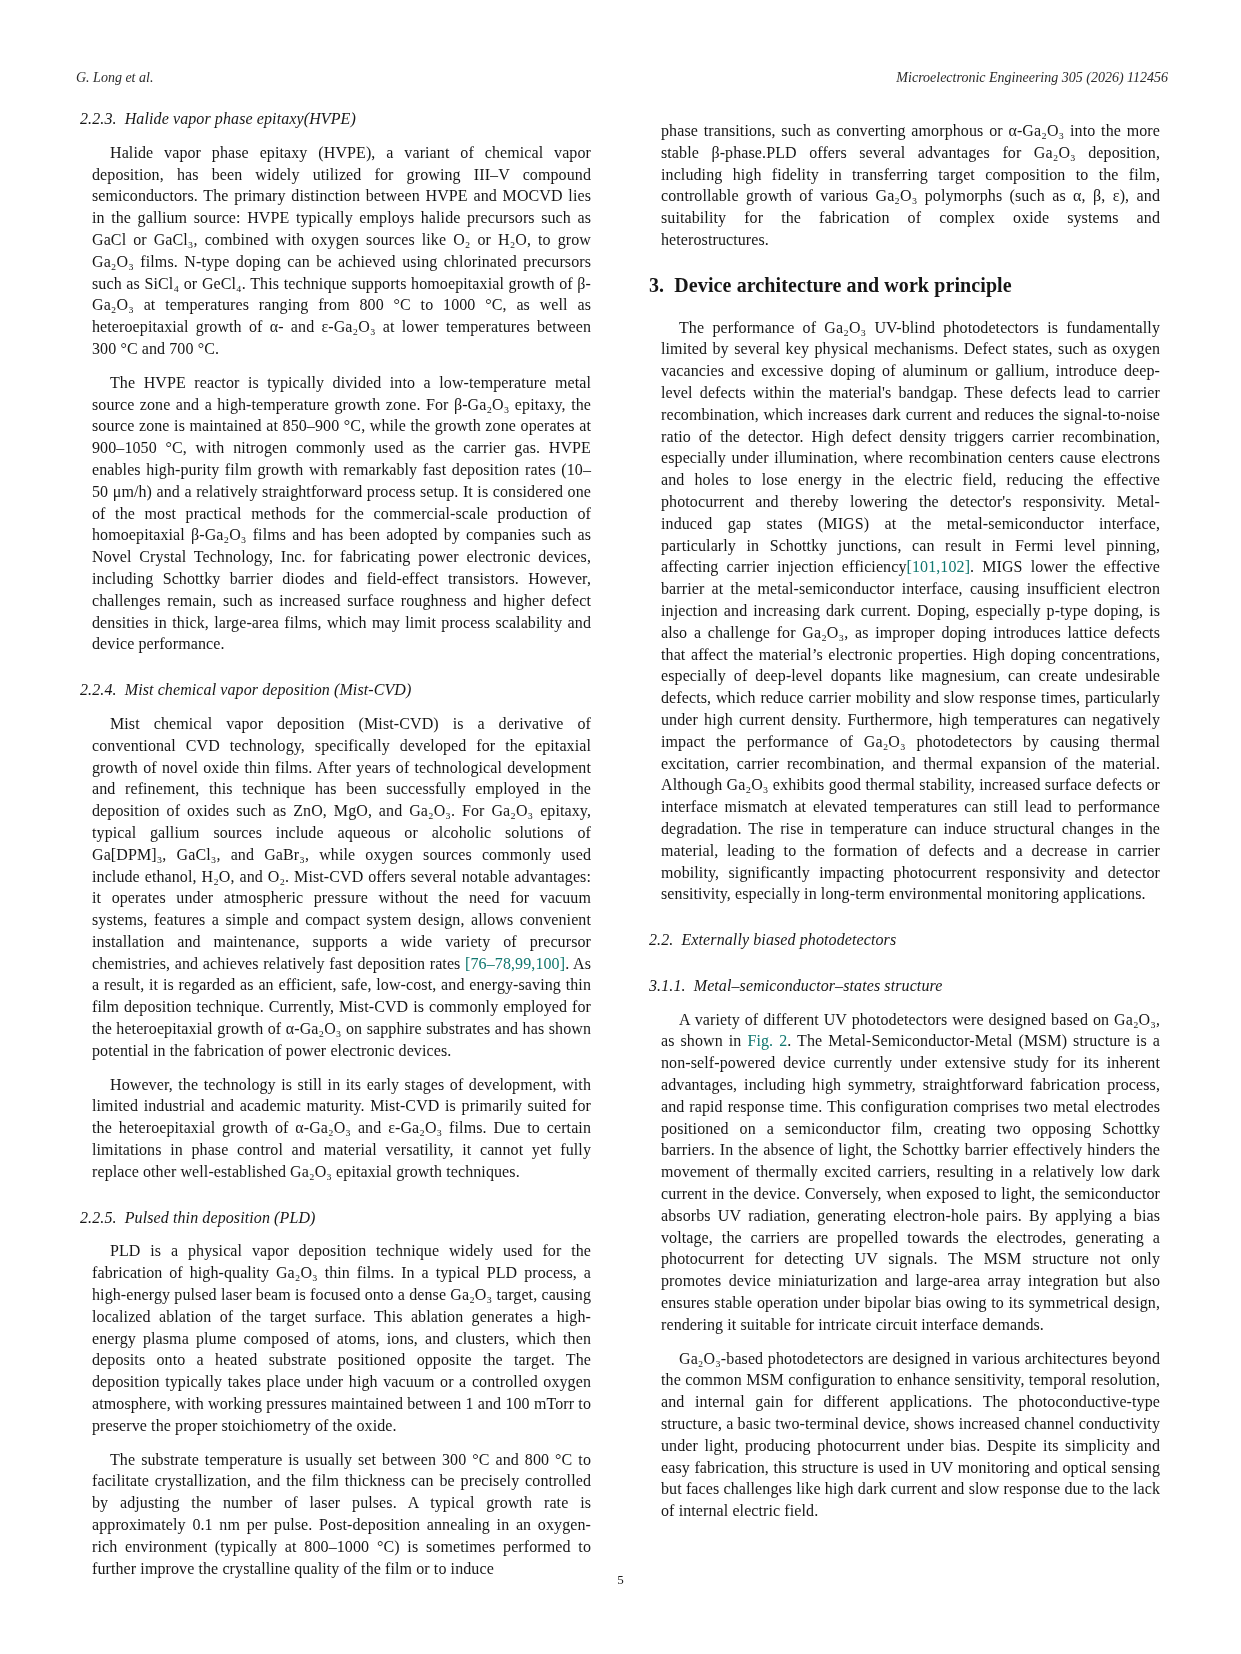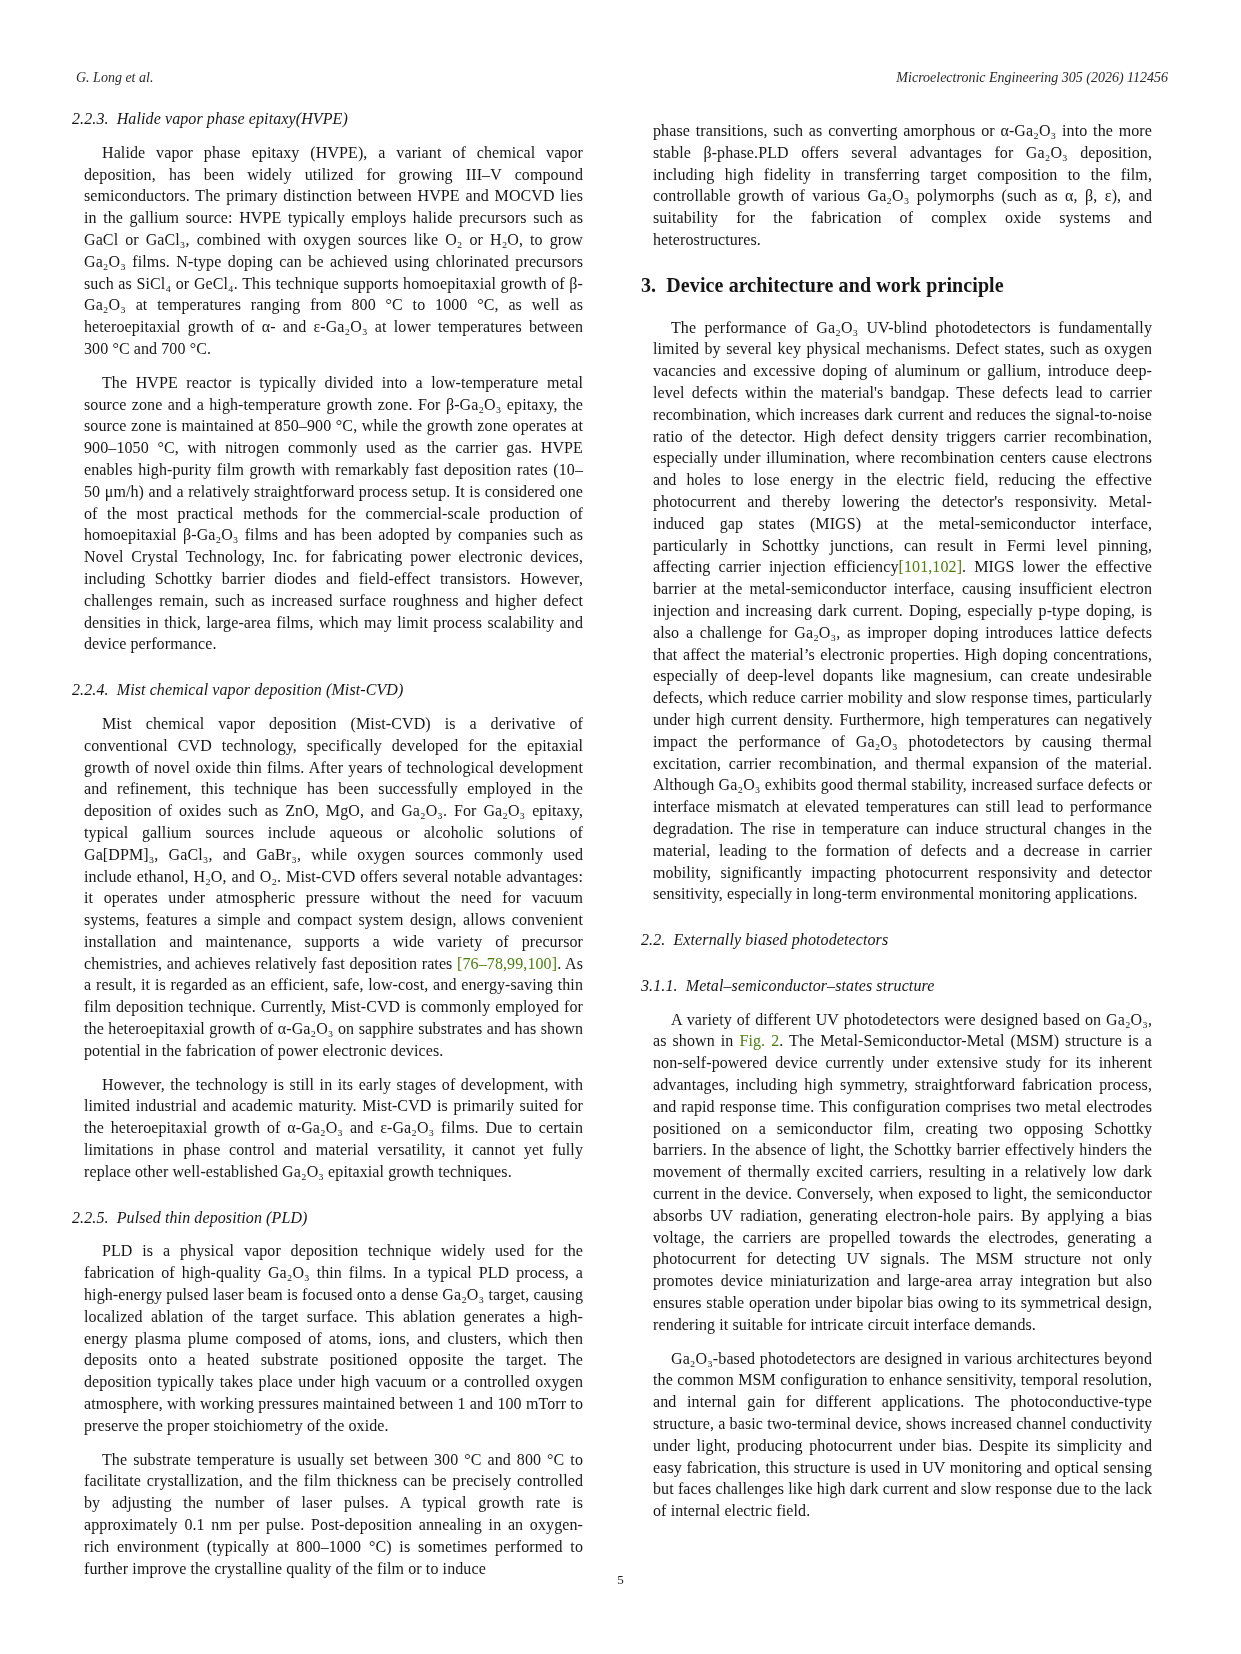--- a/index.html
+++ b/index.html
@@ -23,21 +23,21 @@
     width: 1092px;
     display: flex;
     justify-content: space-between;
     font-style: italic;
     font-size: 14px;
     color: #2a2a2a;
   }
   .columns {
     position: absolute;
     top: 108px;
-    left: 72px;
+    left: 80px;
     width: 1092px;
     display: flex;
     gap: 46px;
   }
   .col {
     width: 523px;
     font-size: 16px;
     line-height: 21.8px;
     text-align: justify;
     letter-spacing: 0.1px;
@@ -65,21 +65,21 @@
   }
   .sechead {
     font-weight: bold;
     font-style: normal;
     font-size: 20px;
     margin: 24px 0 20px 0;
     text-indent: 0;
     text-align: left;
   }
   .link {
-    color: #4d7c0f;
+    color: #0f766e;
     cursor: pointer;
   }
   .page-footer {
     position: absolute;
     top: 1572px;
     left: 0;
     width: 100%;
     text-align: center;
     font-size: 13px;
     color: #1a1a1a;

